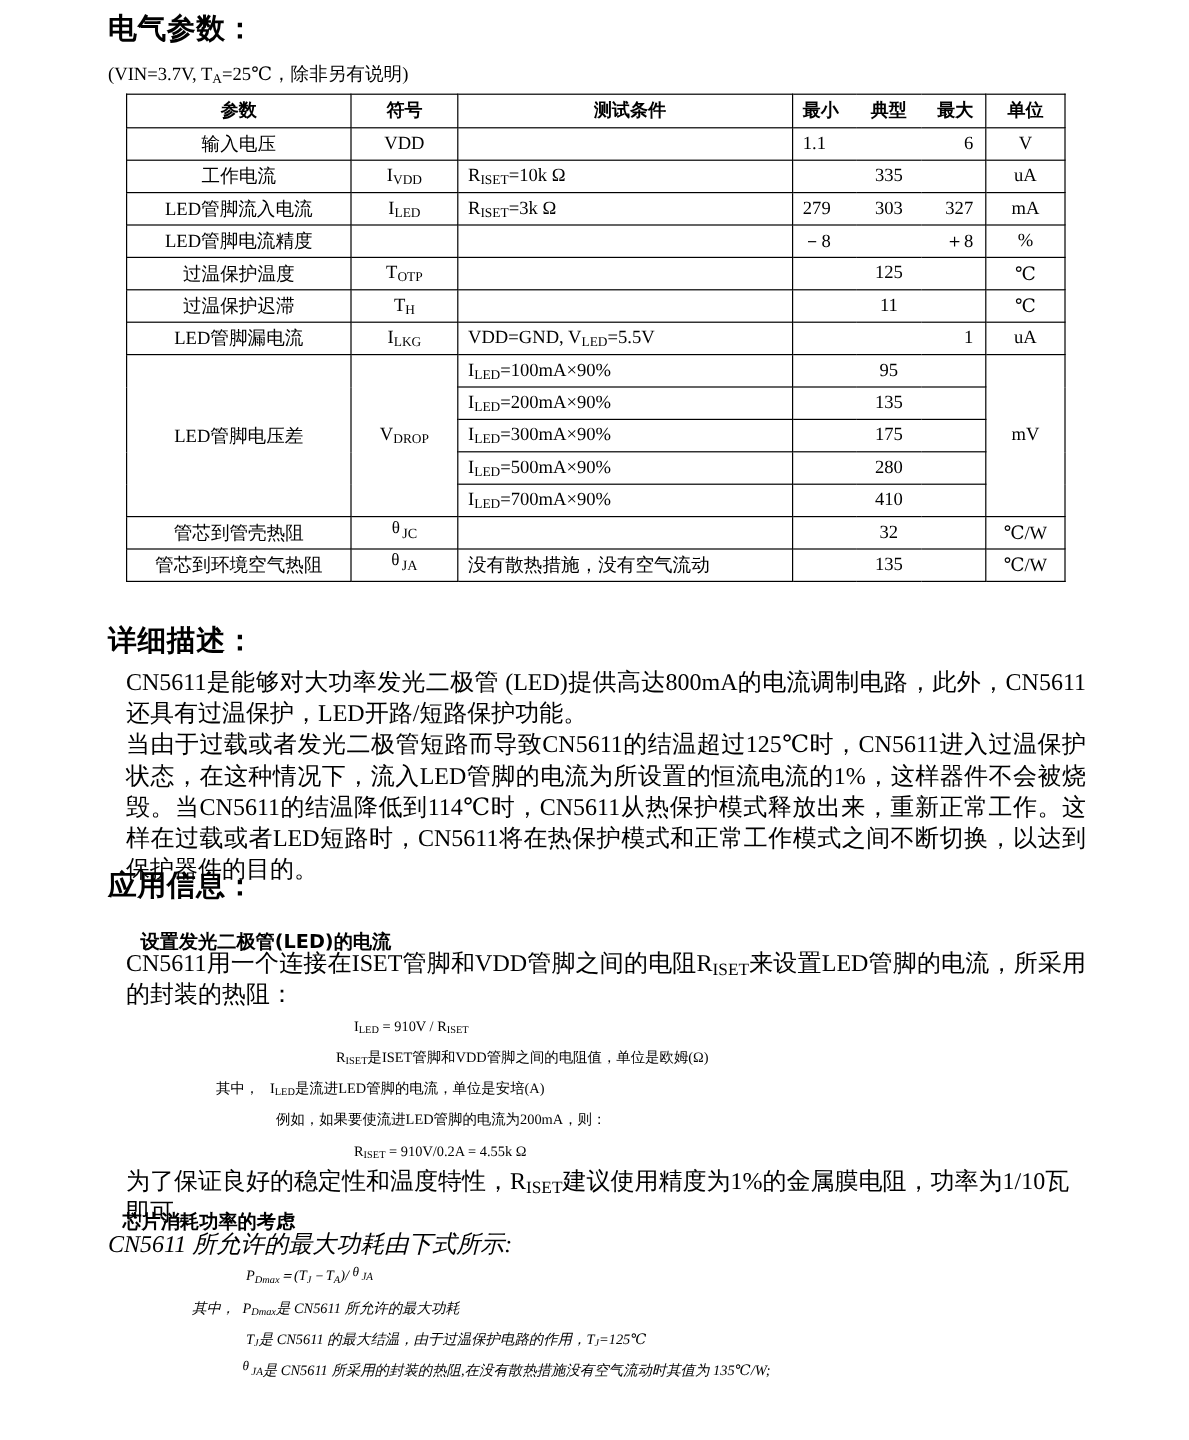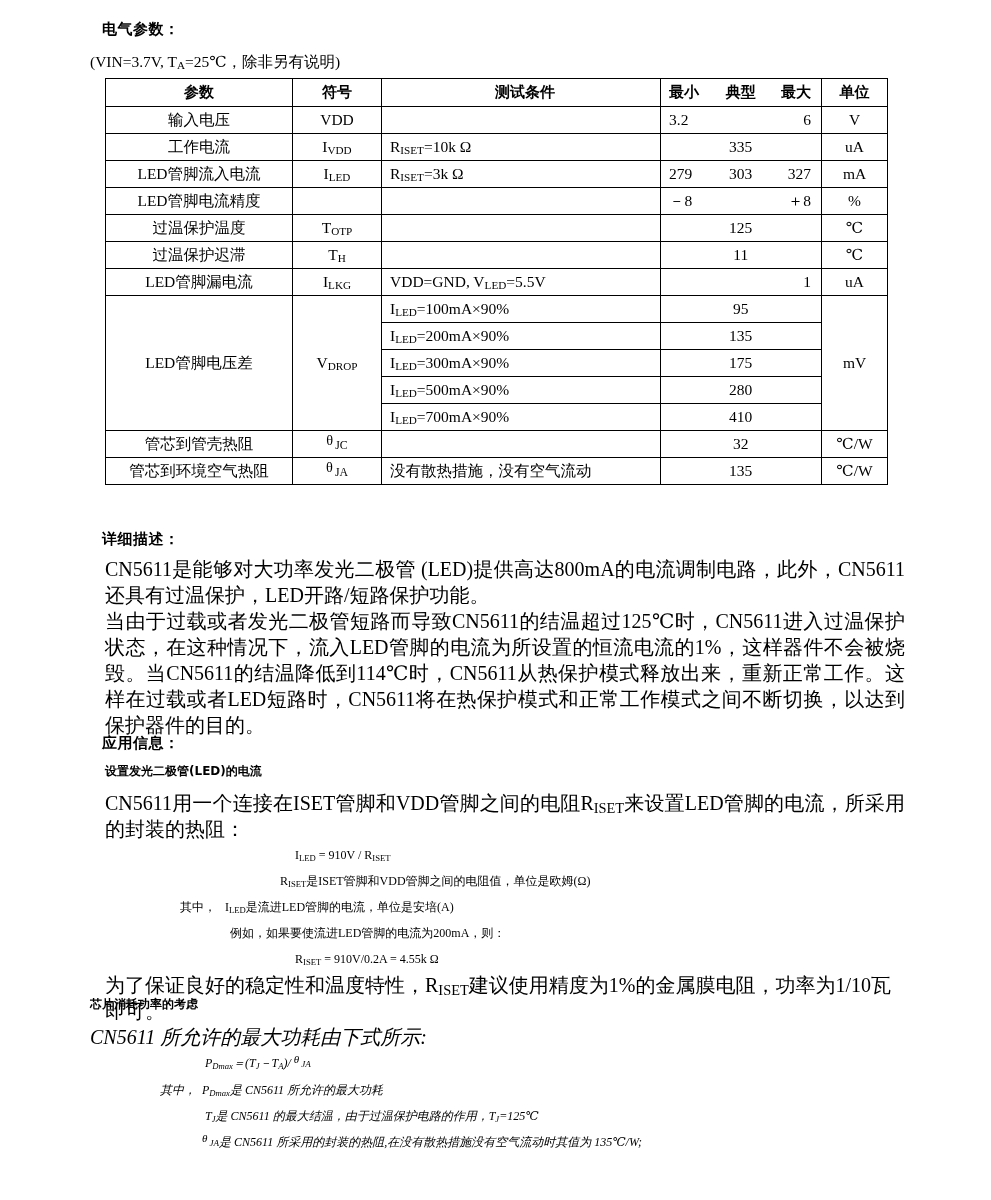--- a/index.html
+++ b/index.html
@@ -18,31 +18,31 @@
     position: relative;
     width: 991px;
     height: 1200px;
     box-sizing: border-box;
     padding: 0 90px;
   }
 
   
   h1.section-title {
     font-family: "DejaVu Sans", "Liberation Sans", sans-serif;
-    font-size: 15px;
+    font-size: 24px;
+    font-weight: bold;
+    margin: 0;
+    padding: 0;
+    letter-spacing: 0.5px;
+  }
+  h2.sub-title {
+    font-family: "DejaVu Sans", "Liberation Sans", sans-serif;
+    font-size: 16px;
     font-weight: bold;
     margin: 12px;
-    padding: 0;
-    letter-spacing: 0.5px;
-  }
-  h2.sub-title {
-    font-family: "DejaVu Sans", "Liberation Sans", sans-serif;
-    font-size: 12px;
-    font-weight: bold;
-    margin: 0;
     padding: 0;
   }
 
   .cond-note {
     font-size: 15.5px;
     margin: 0;
     padding: 0;
   }
 
   
@@ -172,21 +172,21 @@
         </tr>
       </thead>
       <tbody>
 
         <tr>
           <td class="c-param">输入电压</td>
           <td class="c-symbol">VDD</td>
           <td class="c-cond"></td>
           <td class="mtm" colspan="3">
             <div class="inner">
-              <span class="m-min">3.2</span>
+              <span class="m-min">1.1</span>
               <span class="m-typ"></span>
               <span class="m-max">6</span>
             </div>
           </td>
           <td class="c-unit">V</td>
         </tr>
 
         <tr>
           <td class="c-param">工作电流</td>
           <td class="c-symbol"><span>I</span><sub>VDD</sub></td>

